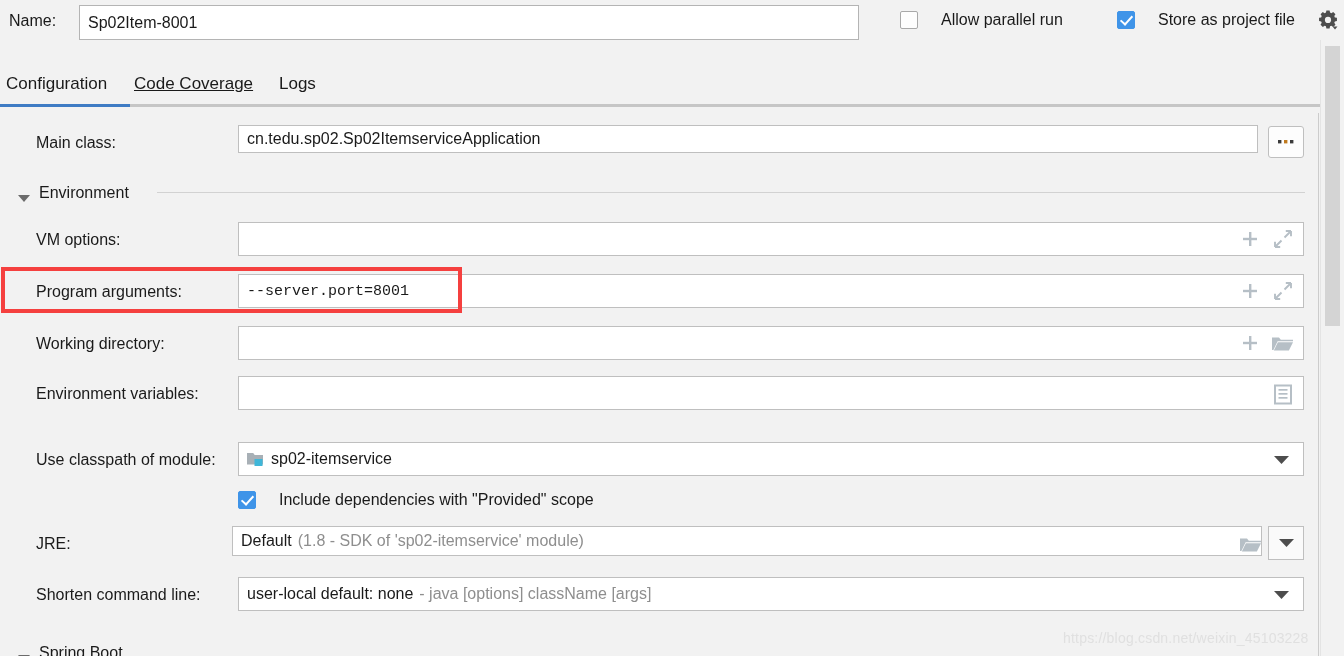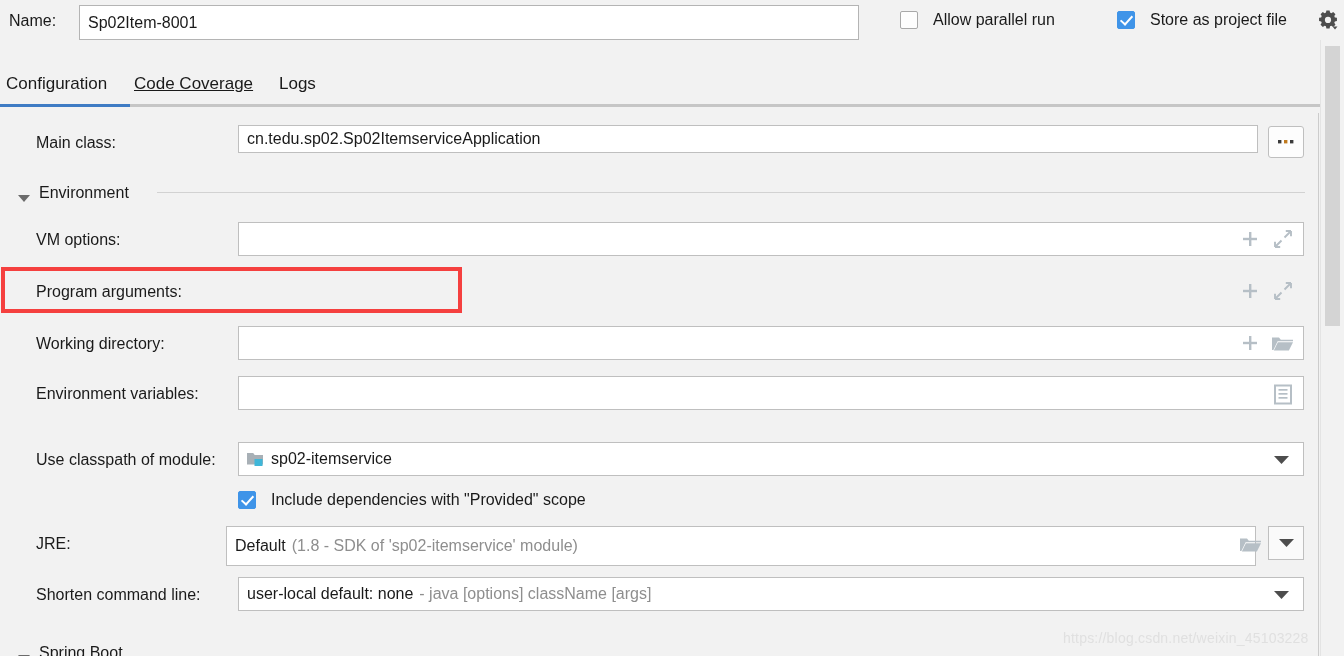--- a/index.html
+++ b/index.html
@@ -39,21 +39,21 @@
     font-size: 16px;
     color: #1a1a1a;
     padding: 0 8px;
     outline: none;
   }
 
   .cb-wrap {
     position: absolute;
     display: flex;
     align-items: center;
-    gap: 15px;
+    gap: 23px;
     top: 11px;
   }
   .cb-box {
     width: 18px; height: 18px;
     box-sizing: border-box;
     border: 1px solid #a8a8a8;
     background: #fdfdfd;
     border-radius: 2px;
     flex: none;
   }
@@ -287,20 +287,23 @@
     </svg>
   </span>
   <span class="icon-slot" style="left:1272px; top:116px; width:22px; height:20px;">
     <svg width="20" height="20" viewBox="0 0 20 20">
       <path d="M18 2 L11.5 8.5 M18 2 L12.8 2 M18 2 L18 7.2" stroke="#b6bfc6" stroke-width="1.9" fill="none"></path>
       <path d="M2 18 L8.5 11.5 M2 18 L7.2 18 M2 18 L2 12.8" stroke="#b6bfc6" stroke-width="1.9" fill="none"></path>
     </svg>
   </span>
 
   <span class="row-label" style="left:9px; top:170px;">Program arguments:</span>
+  <div class="field" style="left:238px; top:161px; width:1066px; height:34px;">
+    <span class="txt" style="font-family:'Liberation Mono', monospace; font-size:15px;">--server.port=8001</span>
+  </div>
   <span class="icon-slot" style="left:1240px; top:168px; width:20px; height:20px;">
     <svg width="18" height="18" viewBox="0 0 18 18">
       <rect x="8" y="2" width="2.4" height="14" fill="#b6bfc6"></rect>
       <rect x="2" y="7.8" width="14" height="2.4" fill="#b6bfc6"></rect>
     </svg>
   </span>
   <span class="icon-slot" style="left:1272px; top:168px; width:22px; height:20px;">
     <svg width="20" height="20" viewBox="0 0 20 20">
       <path d="M18 2 L11.5 8.5 M18 2 L12.8 2 M18 2 L18 7.2" stroke="#b6bfc6" stroke-width="1.9" fill="none"></path>
       <path d="M2 18 L8.5 11.5 M2 18 L7.2 18 M2 18 L2 12.8" stroke="#b6bfc6" stroke-width="1.9" fill="none"></path>
@@ -352,21 +355,21 @@
       <path fill="#4d4d4d" d="M1 2h15l-7.5 8z"></path>
     </svg>
   </span>
 
   <div class="cb-wrap" style="left:238px; top:378px;">
     <span class="cb-box checked"></span>
     <span class="cb-label">Include dependencies with "Provided" scope</span>
   </div>
 
   <span class="row-label" style="left:9px; top:422px;">JRE:</span>
-  <div class="field" style="left:226px; top:413px; width:1030px; height:40px;">
+  <div class="field" style="left:232px; top:413px; width:1030px; height:30px;">
     <span class="txt">Default</span>
     <span class="muted" style="padding-left:6px;">(1.8 - SDK of 'sp02-itemservice' module)</span>
   </div>
   <span class="icon-slot" style="left:1238px; top:421px; width:24px; height:20px;">
     <svg width="23" height="19" viewBox="0 0 23 19">
       <path fill="#b6bfc6" d="M1 3.5h7l1.8 2.3H22v1.4H6.6L2.4 16H1z"></path>
       <path fill="#b6bfc6" d="M6.9 8.2H22l-4.1 8.3H2.8z"></path>
     </svg>
   </span>
   <div class="field" style="left:1268px; top:413px; width:36px; height:34px; background:#fafafa; justify-content:center;">

